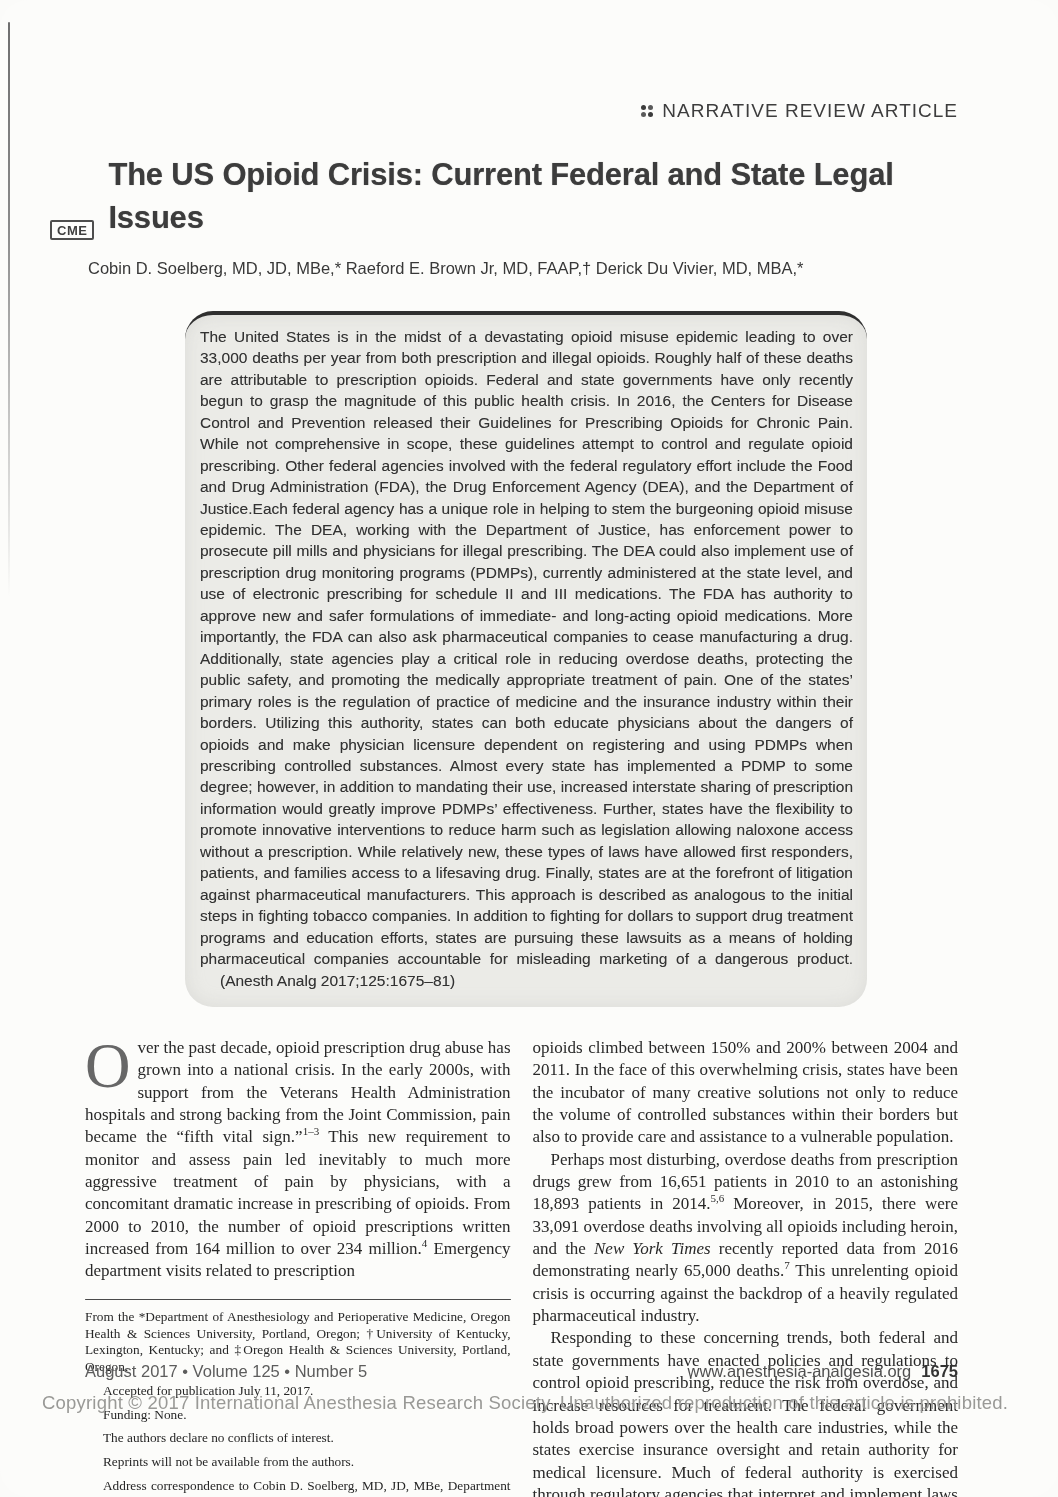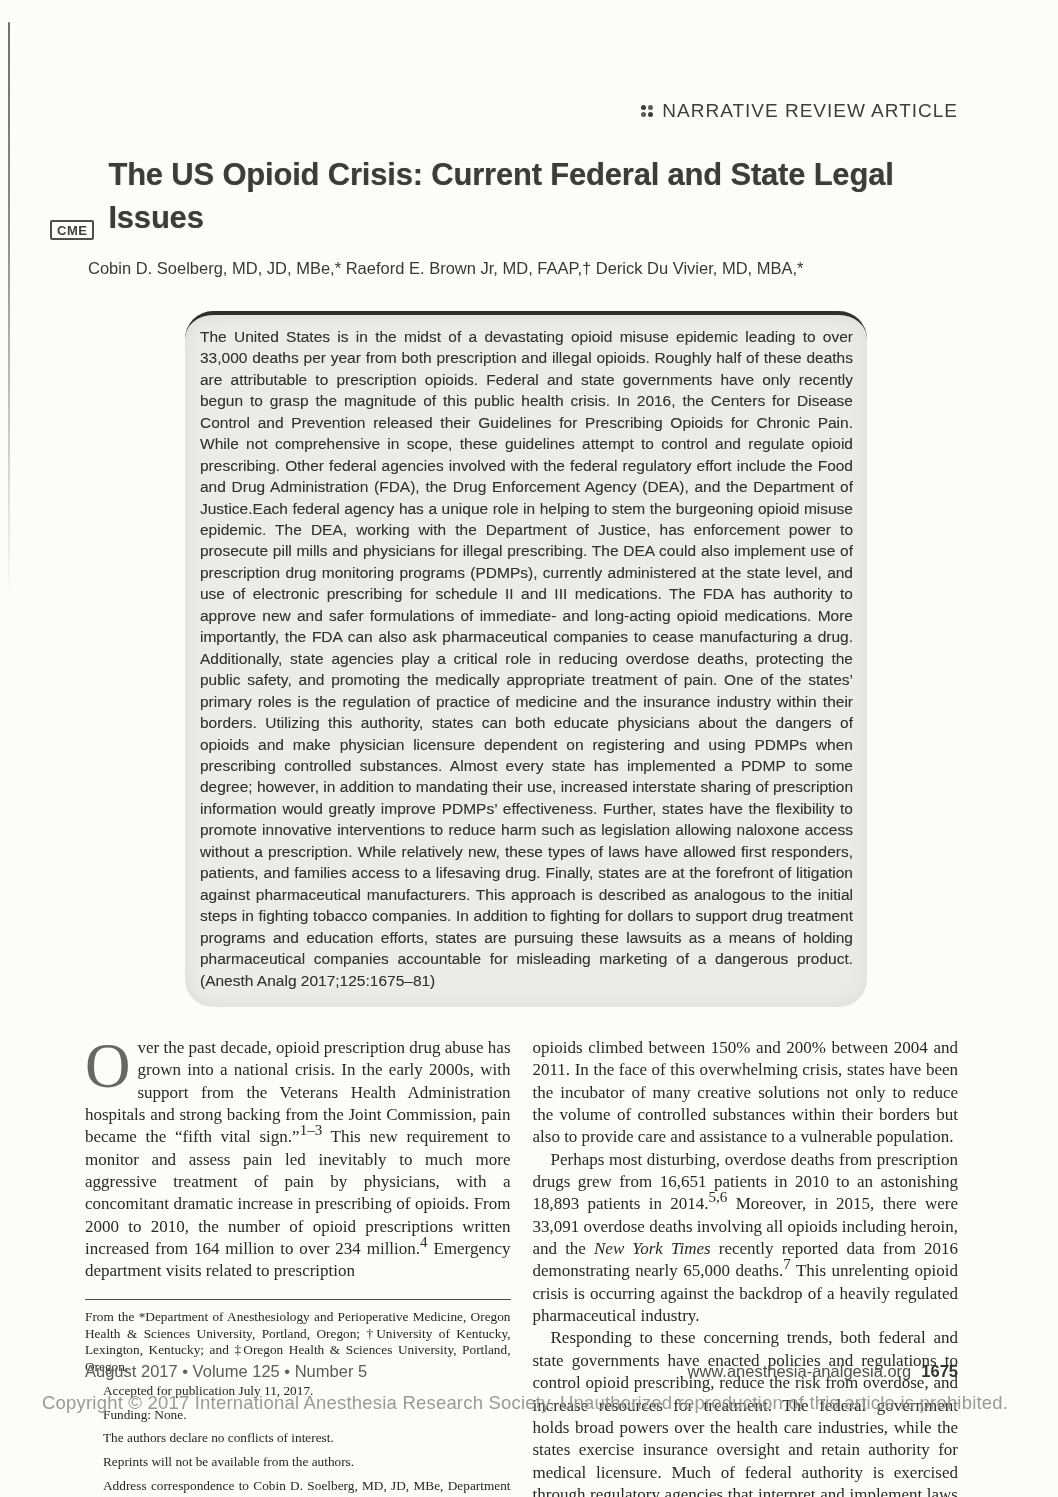--- a/index.html
+++ b/index.html
@@ -81,21 +81,21 @@
     padding: 11px 14px 16px 15px;
     box-shadow: inset 0 0 18px rgba(190,190,185,0.35);
   }
   .abstract-text {
     font-size: 15.5px;
     line-height: 1.385;
     text-align: justify;
     color: #323232;
     text-shadow: 0 0 0.5px rgba(70,70,70,0.4);
   }
-  .abstract-citation { margin-left: 0; white-space: nowrap; }
+  .abstract-citation { margin-left: 20px; white-space: nowrap; }
 
   
   .columns {
     display: flex;
     gap: 22px;
     margin-top: 30px;
     font-family: "Liberation Serif", serif;
     font-size: 17px;
     line-height: 1.315;
     color: #282828;
@@ -103,21 +103,21 @@
   .col { flex: 1 1 0; text-align: justify; }
   .col p + p { text-indent: 18px; font-family: Liberation Serif, serif; }
   .dropcap {
     float: left;
     font-size: 63px;
     line-height: 0.82;
     padding: 4px 7px 0 0;
     color: #676767;
     font-family: "Liberation Serif", serif;
   }
-  sup { font-size: 15px; line-height: 0; }
+  sup { font-size: 11px; line-height: 0; }
   .nyt { font-style: italic; }
 
   
   .footnotes { margin-top: 16px; }
   .footnotes hr {
     border: none;
     border-top: 1.5px solid #4a4a4a;
     margin-bottom: 9px;
   }
   .footnotes p {

